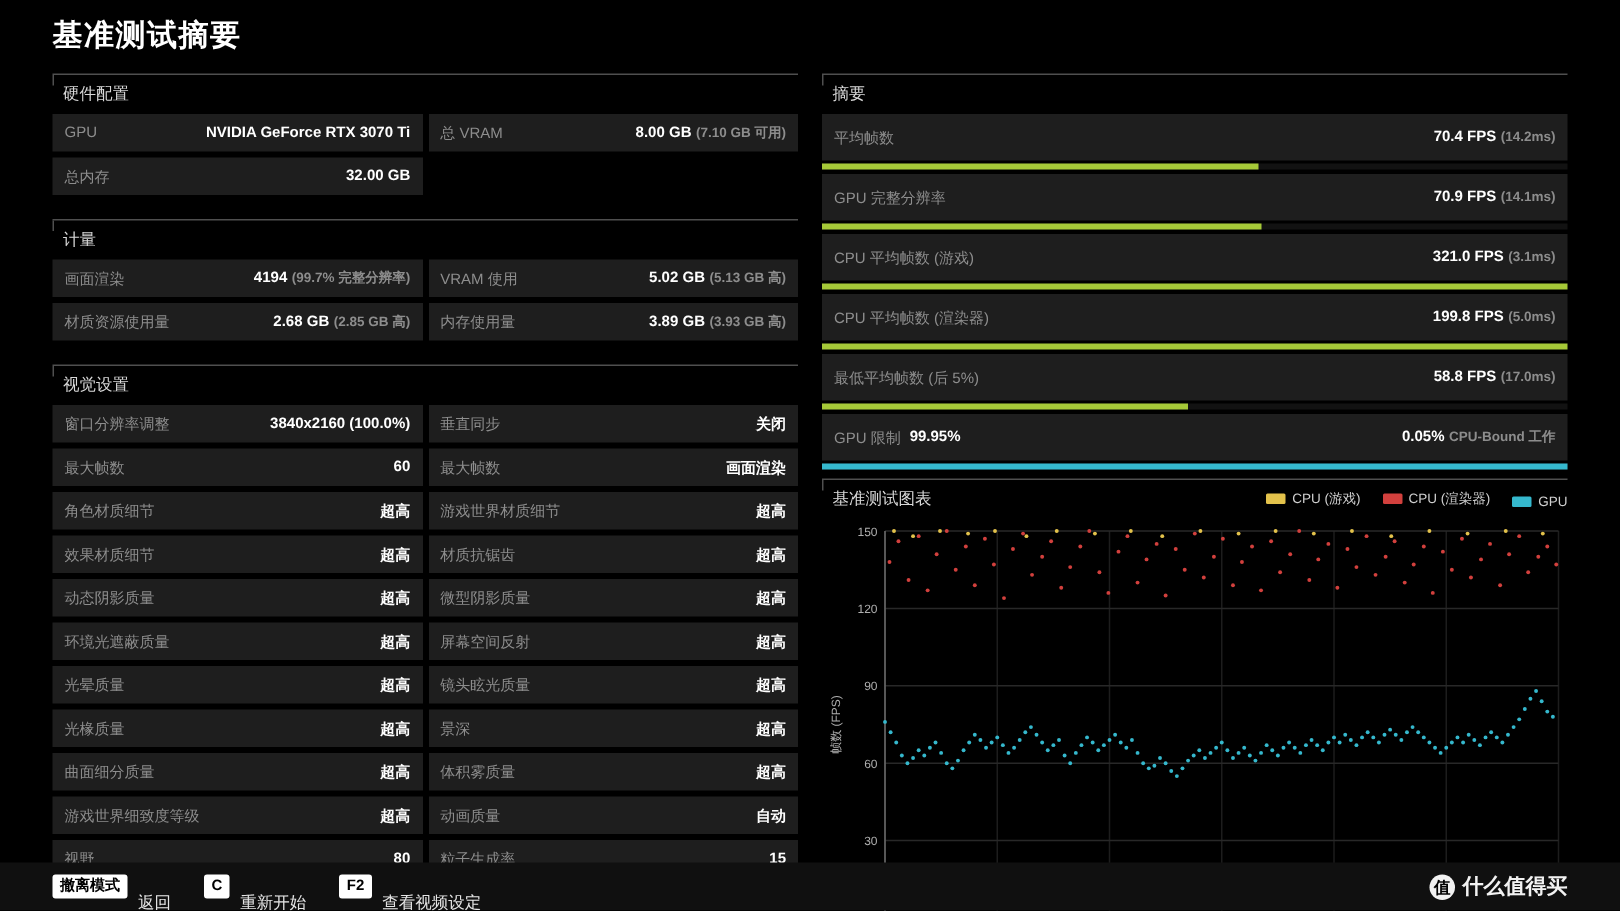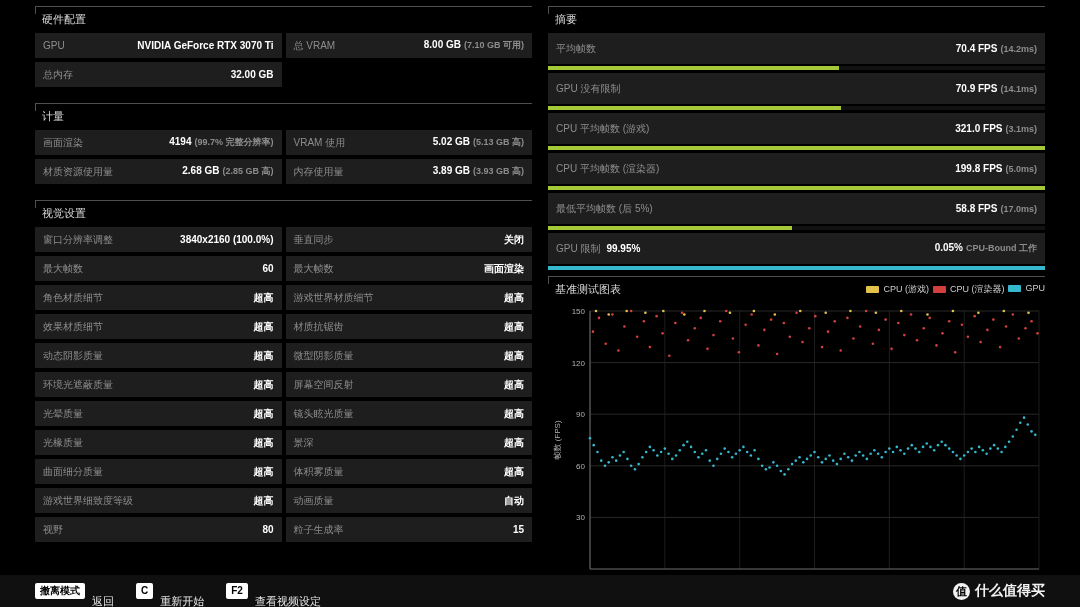--- a/index.html
+++ b/index.html
@@ -47,21 +47,21 @@
     display:flex; justify-content:space-between; align-items:center;
     background:#1e1e1e; height:31px; padding:0 8px;
   }
   .bar-track { height:4px; background:#121212; margin-top:2px; }
   .bar-fill { height:100%; width:0; }
   .lgroup { display:flex; align-items:center; gap:6px; white-space:nowrap; }
   .summary-section { margin-bottom:6px;border-radius:19px; }
 
   
   .chart-head { display:flex; justify-content:space-between; align-items:center; }
-  .legend { display:flex; gap:4px; align-items:flex-start; }
+  .legend { display:flex; gap:15px; align-items:flex-end; }
   .legend-item { display:flex; gap:4px; align-items:center; font-size:9px; color:#cfcfcf; }
   .legend-swatch { width:13px; height:7px; border-radius:1px; background:#888; }
   svg { display:block; }
 
   
   .footer {
     position:absolute; left:0; right:0; bottom:0; height:32px;
     background:#101010;
     display:flex; align-items:center; gap:22px;
     padding:0 35px;
@@ -79,20 +79,21 @@
     background:#fff; color:#000;
     font-size:11px; font-weight:bold;
     display:flex; align-items:center; justify-content:center;
   }
   .wm-text { font-size:14px; font-weight:bold; color:#fff; }
 </style>
 </head>
 <body>
 
 <div class="content">
+  <div class="page-title">基准测试摘要</div>
 
   <div class="cols">
 
     <div class="col">
 
       <section class="section">
         <div class="sec-head">硬件配置</div>
         <div class="grid2">
           <div class="row">
             <span class="lbl">GPU</span>
@@ -254,21 +255,21 @@
               <span class="sub">(14.2ms)</span>
             </span>
           </div>
           <div class="bar-track">
               <div class="bar-fill" style="width: 58.6%; background: rgb(166, 201, 56);"></div>
             </div>
         </div>
 
         <div class="sum-item">
           <div class="sum-row">
-            <span class="lbl">GPU 没有限制</span>
+            <span class="lbl">GPU 完整分辨率</span>
             <span class="vgroup">
               <span class="val">70.9 FPS</span>
               <span class="sub">(14.1ms)</span>
             </span>
           </div>
           <div class="bar-track">
               <div class="bar-fill" style="width: 59%; background: rgb(166, 201, 56);"></div>
             </div>
         </div>
 

